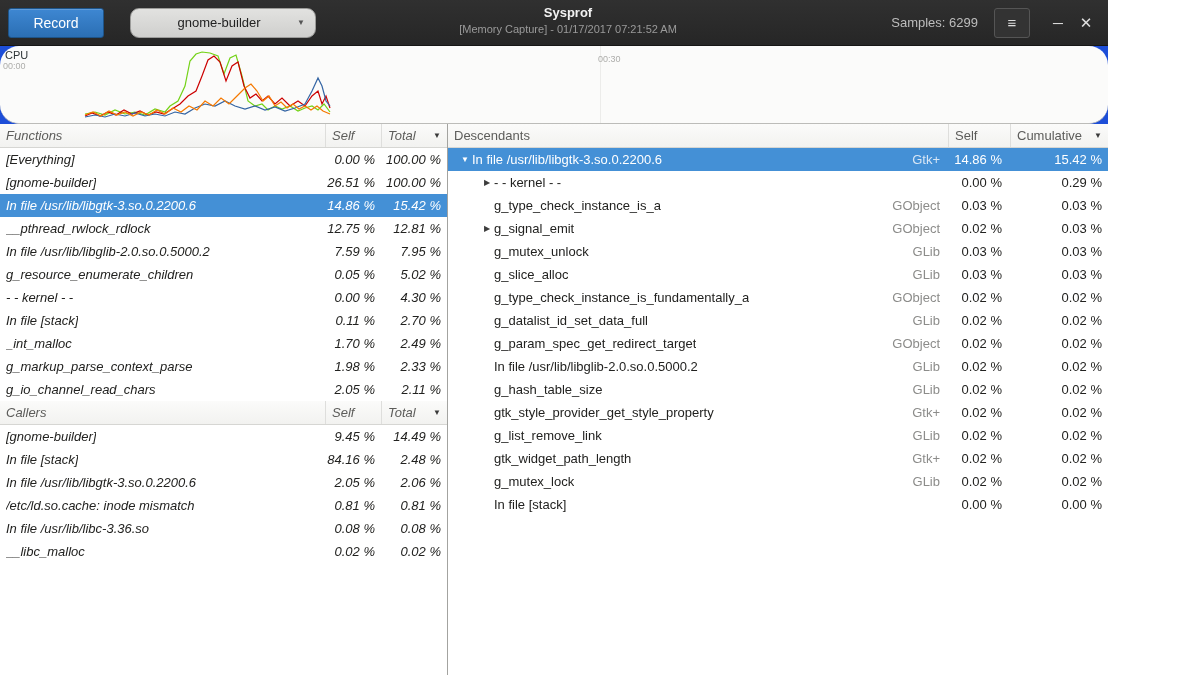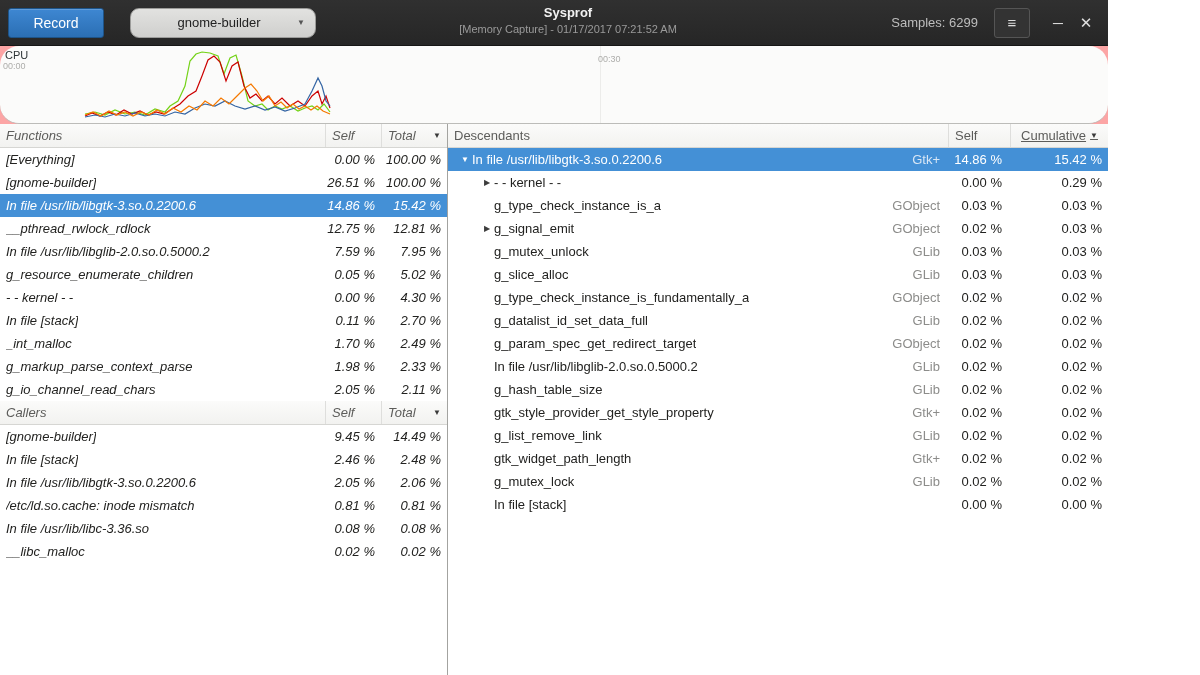--- a/index.html
+++ b/index.html
@@ -1,18 +1,18 @@
 <!DOCTYPE html>
 <html><head>
 <meta charset="utf-8">
 <style>
   * { box-sizing: border-box; margin: 0; padding: 0; }
   html,body { width:1200px; height:675px; overflow:hidden; background:#fff;
     font-family:"Liberation Sans", sans-serif; }
-  .window { width:1108px; height:675px; display:flex; flex-direction:column; background:#fca5a5; }
+  .window { width:1108px; height:675px; display:flex; flex-direction:column; background:#1d4ed8; }
 
   
   .headerbar { height:46px; flex:0 0 46px; background:linear-gradient(#303030,#262626);
     border-bottom:1px solid #161616; display:flex; align-items:center; position:relative; color:#e6e6e6; }
   .record-btn { margin-left:8px; width:96px; height:30px; border-radius:3px;
     background:linear-gradient(#3e87d2,#2b6fb4); border:1px solid #1d5档; border:1px solid #1d5489;
     color:#fff; font-size:14px; font-family:inherit; cursor:pointer;
     box-shadow:inset 0 1px 0 rgba(255,255,255,.18); }
   .combo { margin-left:26px; width:186px; height:30px; border-radius:9px;
     background:linear-gradient(#e2e2e0,#cfcfcd); border:1px solid #9c9c9a; color:#222;
@@ -47,21 +47,21 @@
   .panel-right { flex:1; min-width:0; }
 
   
   .thead { display:flex; height:24px; background:linear-gradient(#fbfbfa,#f2f2f0);
     border-bottom:1px solid #d6d6d3; font-size:13px; color:#5c5c5a; }
   .th { display:flex; align-items:center; padding:0 6px; overflow:hidden; white-space:nowrap; }
   .th-name { flex:1; }
   .th-self { width:56px; flex:0 0 56px; border-left:1px solid #dededc; }
   .th-total { width:66px; flex:0 0 66px; border-left:1px solid #dededc; justify-content:space-between; }
   .th-self-r { width:62px; flex:0 0 62px; border-left:1px solid #dededc; }
-  .th-cum { width:98px; flex:0 0 98px; border-left:1px solid #dededc; justify-content:center;text-decoration:underline; }
+  .th-cum { width:98px; flex:0 0 98px; border-left:1px solid #dededc; justify-content:space-between; }
   .sort-arrow { font-size:8px; color:#3a3a3a; margin-left:4px; }
 
   .trow { display:flex; height:23px; align-items:center; font-size:13px; color:#222220; cursor:default; }
   .trow.selected { background:#4490d6; color:#fff; }
   .c-name { flex:1; min-width:0; padding-left:6px; display:flex; align-items:center;
     white-space:nowrap; overflow:hidden; }
   .c-name .label { overflow:hidden; text-overflow:ellipsis; white-space:nowrap; }
   .c-self { width:56px; flex:0 0 56px; text-align:right; padding-right:6px; white-space:nowrap; }
   .c-total { width:66px; flex:0 0 66px; text-align:right; padding-right:6px; white-space:nowrap; }
   .c-self-r { width:62px; flex:0 0 62px; text-align:right; padding-right:8px; white-space:nowrap; }
@@ -224,21 +224,21 @@
             <div class="c-name">
               <span class="label">[gnome-builder]</span>
             </div>
             <div class="c-self">9.45 %</div>
             <div class="c-total">14.49 %</div>
           </div>
           <div class="trow">
             <div class="c-name">
               <span class="label">In file [stack]</span>
             </div>
-            <div class="c-self">2.46 %</div>
+            <div class="c-self">84.16 %</div>
             <div class="c-total">2.48 %</div>
           </div>
           <div class="trow">
             <div class="c-name">
               <span class="label">In file /usr/lib/libgtk-3.so.0.2200.6</span>
             </div>
             <div class="c-self">2.05 %</div>
             <div class="c-total">2.06 %</div>
           </div>
           <div class="trow">

